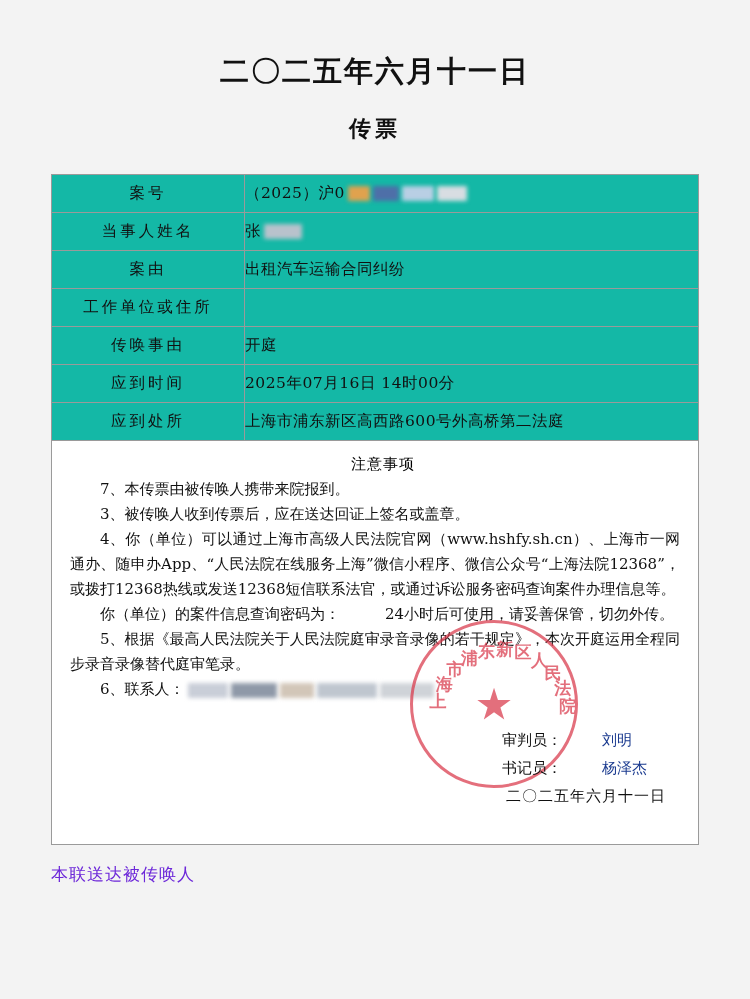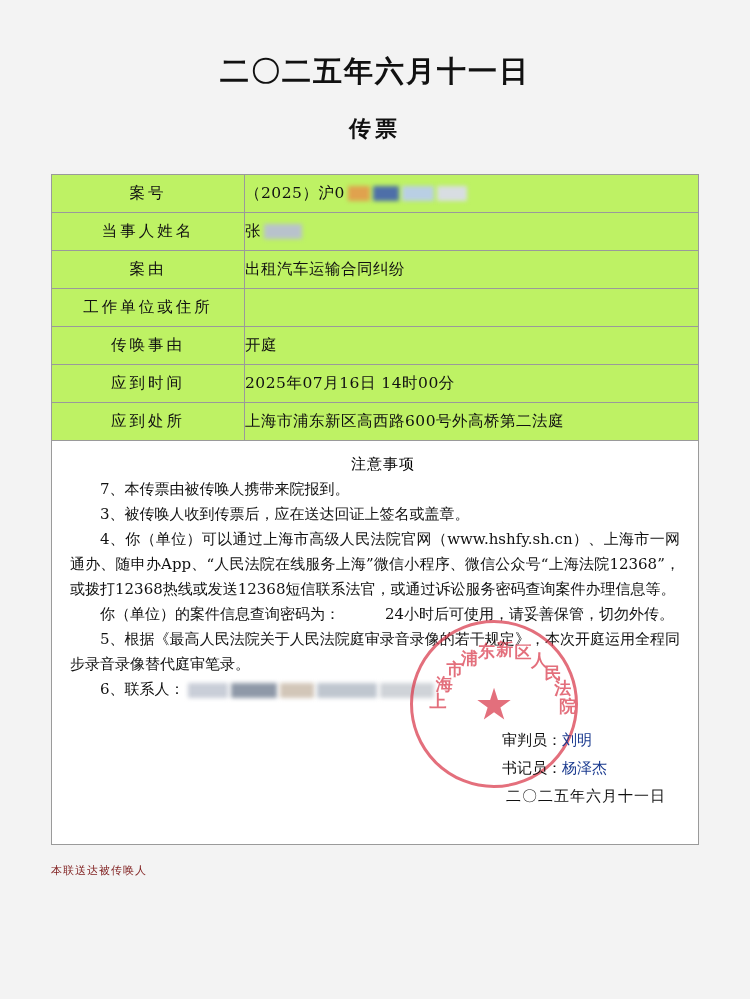--- a/index.html
+++ b/index.html
@@ -36,21 +36,21 @@
     color: #111;
     margin-top: 22px;
   }
   .table-wrap {
     margin: 30px auto 0 auto;
     width: 648px;
   }
   table.summons {
     border-collapse: collapse;
     width: 100%;
-    background: #bef264;
+    background: #14b8a6;
     table-layout: fixed;
   }
   table.summons td {
     border: 1px solid #9a9a9a;
     height: 37px;
     font-size: 15.5px;
     color: #111;
     padding: 0;
   }
   td.lbl {
@@ -134,28 +134,28 @@
   .signature-block {
     position: absolute;
     right: 32px;
     bottom: 34px;
     text-align: left;
     font-size: 15px;
     line-height: 28px;
     color: #111;
   }
   .sig-row { white-space: nowrap; }
-  .sig-name { color: #1a3a8f; }
+  .sig-name { color: #1a3a8f; margin-left: 40px; }
   .sig-date { letter-spacing: 1px; padding-left: 4px; }
   .footer-note {
     width: 648px;
     margin: 18px auto 0 auto;
-    font-size: 11px;
+    font-size: 17px;
     letter-spacing: 1px;
-    color: #7f1d1d;
+    color: #6d28d9;
   }
 </style>
 </head>
 <body>
 
 <div class="page">
 
   <div class="doc-title">二〇二五年六月十一日</div>
   <div class="doc-subtitle">传票</div>
 

